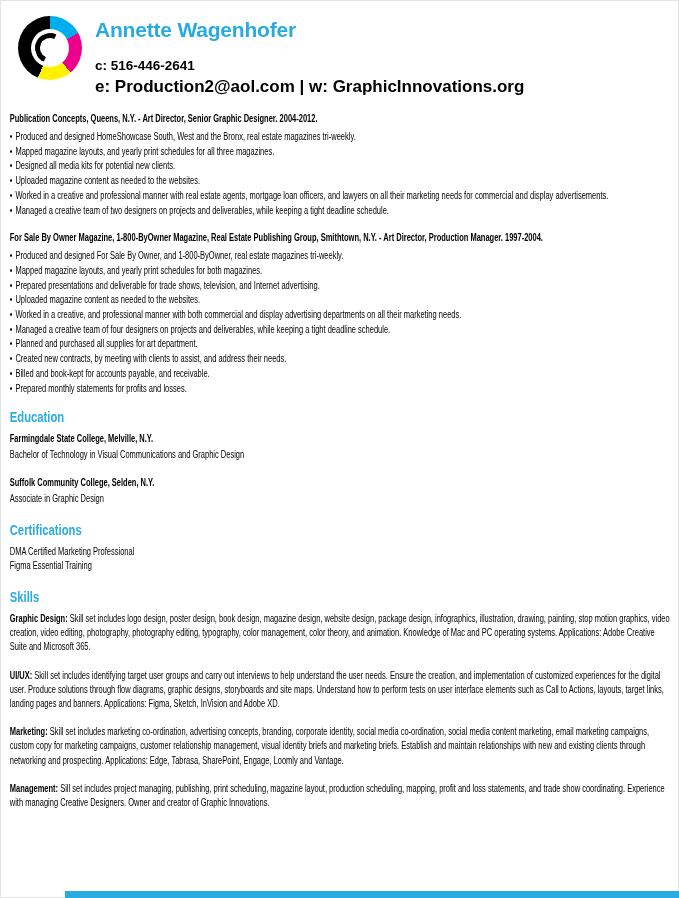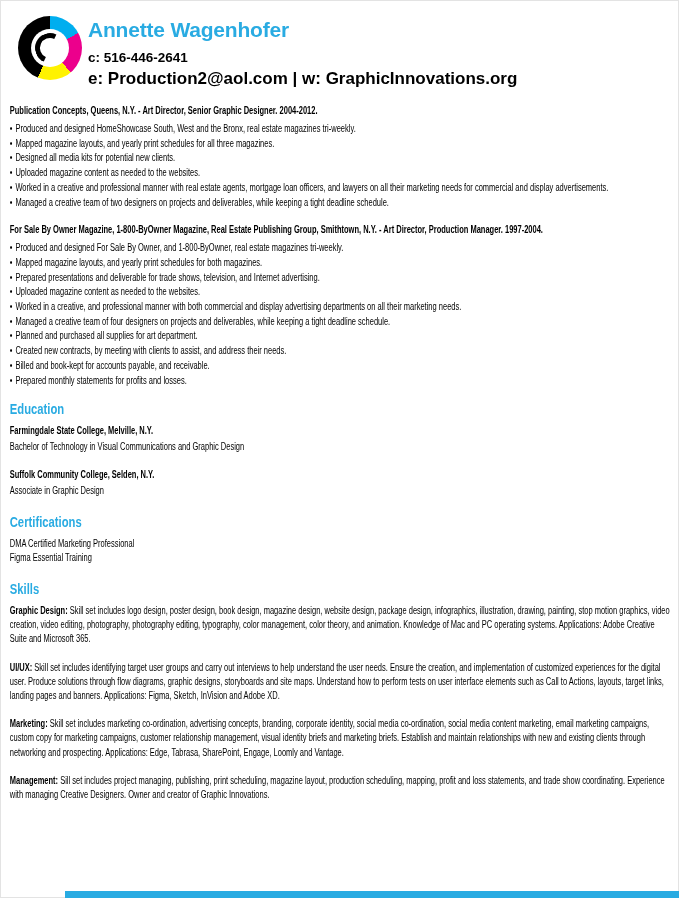--- a/index.html
+++ b/index.html
@@ -7,41 +7,41 @@
     position:relative;
     width:679px; height:898px;
     background:#fff;
     overflow:hidden;
     font-family:"Liberation Sans", sans-serif;
     color:#000;
     box-shadow: inset 0 0 0 1px #e3e3e3;
   }
 
   
-  .header { display:flex; align-items:flex-start; gap:6px; padding:16px 0 0 18px; }
+  .header { display:flex; align-items:flex-start; gap:13px; padding:16px 0 0 18px; }
   .logo { position:relative; width:64px; height:64px; flex:none; }
   .logo-ring {
     position:absolute; inset:0; border-radius:50%;
     background: conic-gradient(
       var(--logo-cyan,#00AEEF) 0deg 62deg,
       var(--logo-magenta,#EC008C) 62deg 140deg,
       var(--logo-yellow,#FFF200) 140deg 202deg,
       var(--logo-black,#000) 202deg 360deg);
   }
   .logo-ring::after { content:""; position:absolute; inset:13px; background:#fff; border-radius:50%; }
   .logo-core {
     position:absolute; inset:17px; border-radius:50%;
     border:5px solid transparent;
     border-top-color:var(--logo-black,#000);
     border-left-color:var(--logo-black,#000);
     transform:rotate(-20deg);
   }
   .header-text { padding-top:2px; }
   .name { margin:0; font-size:21px; font-weight:bold; color:var(--accent,#29ABE2); letter-spacing:-0.2px; }
-  .phone { margin-top:8px; font-size:13.5px; font-weight:bold; }
+  .phone { margin-top:16px; font-size:13.5px; font-weight:bold; }
   .contact { margin-top:4px; font-size:17px; font-weight:bold; }
 
   
   .content {
     width:905px;
     transform:scaleX(0.75);
     transform-origin:top left;
     padding:14px 10px 0 13px;
     box-sizing:border-box;
     font-size:10px;

